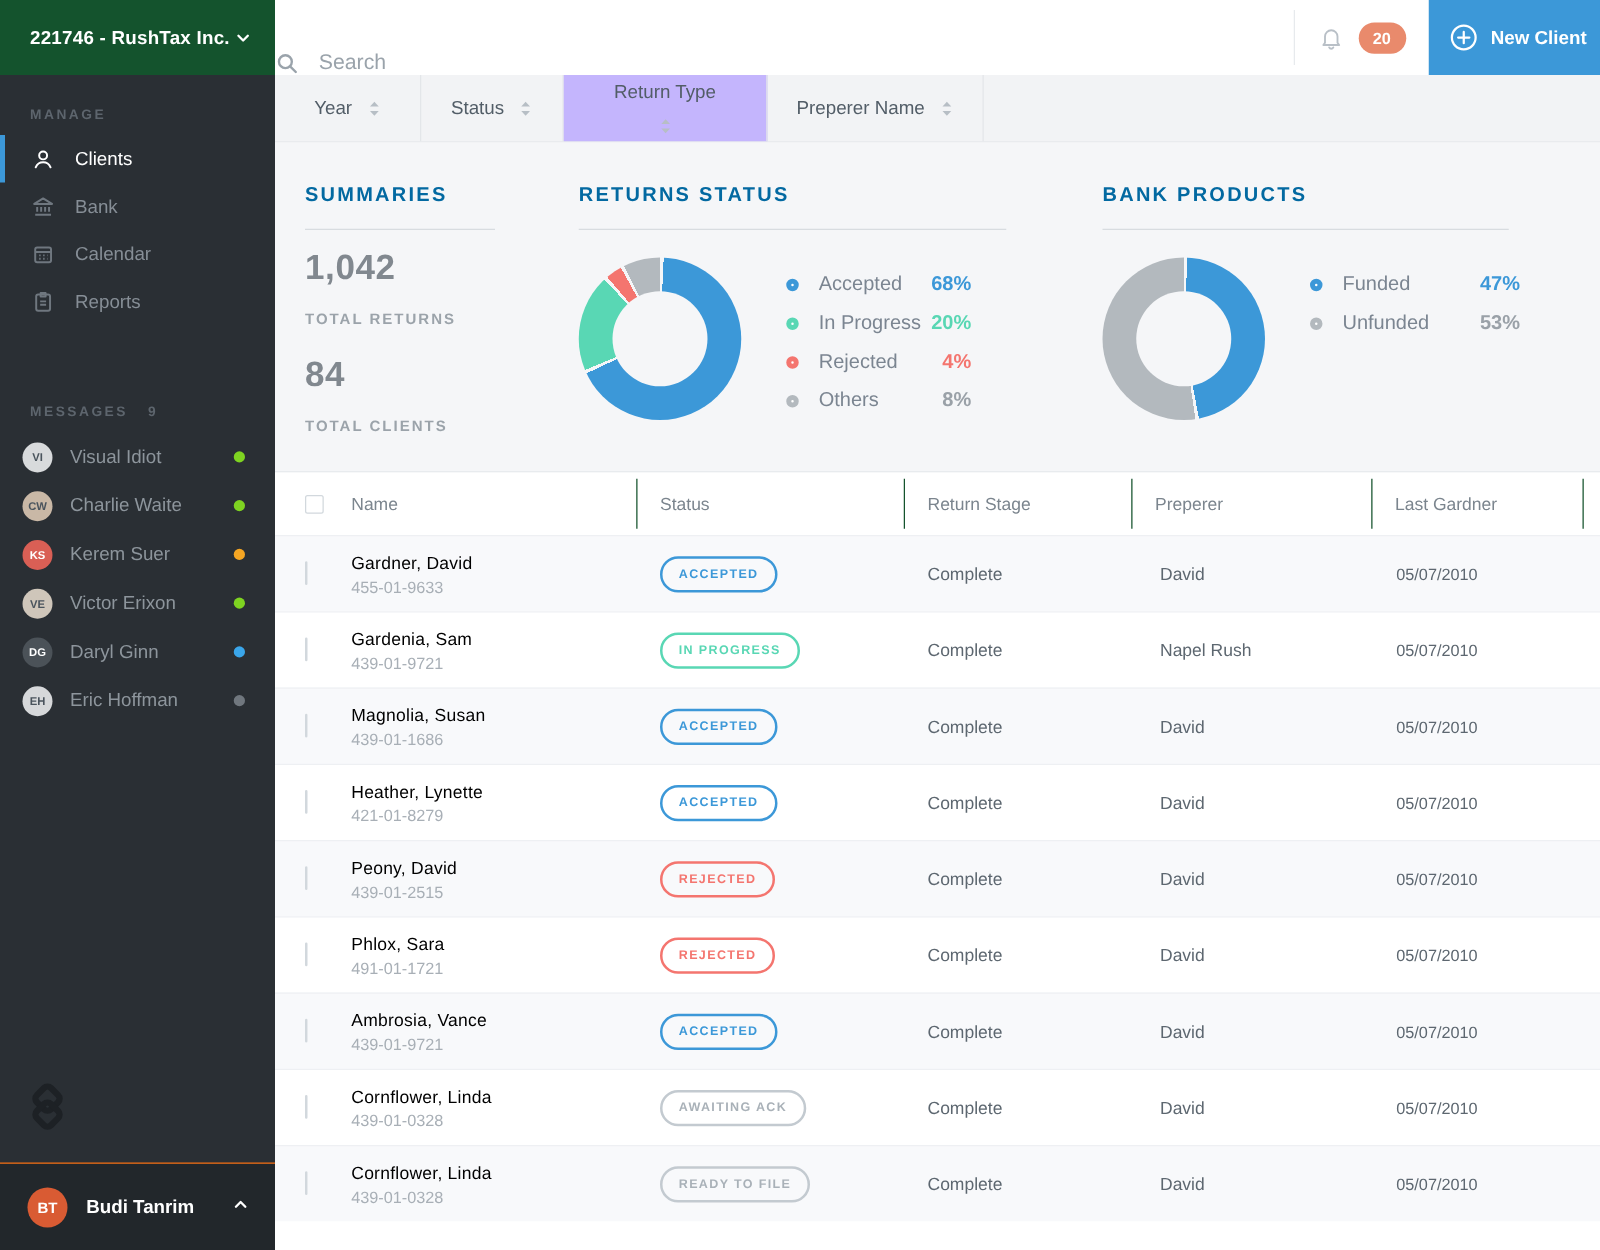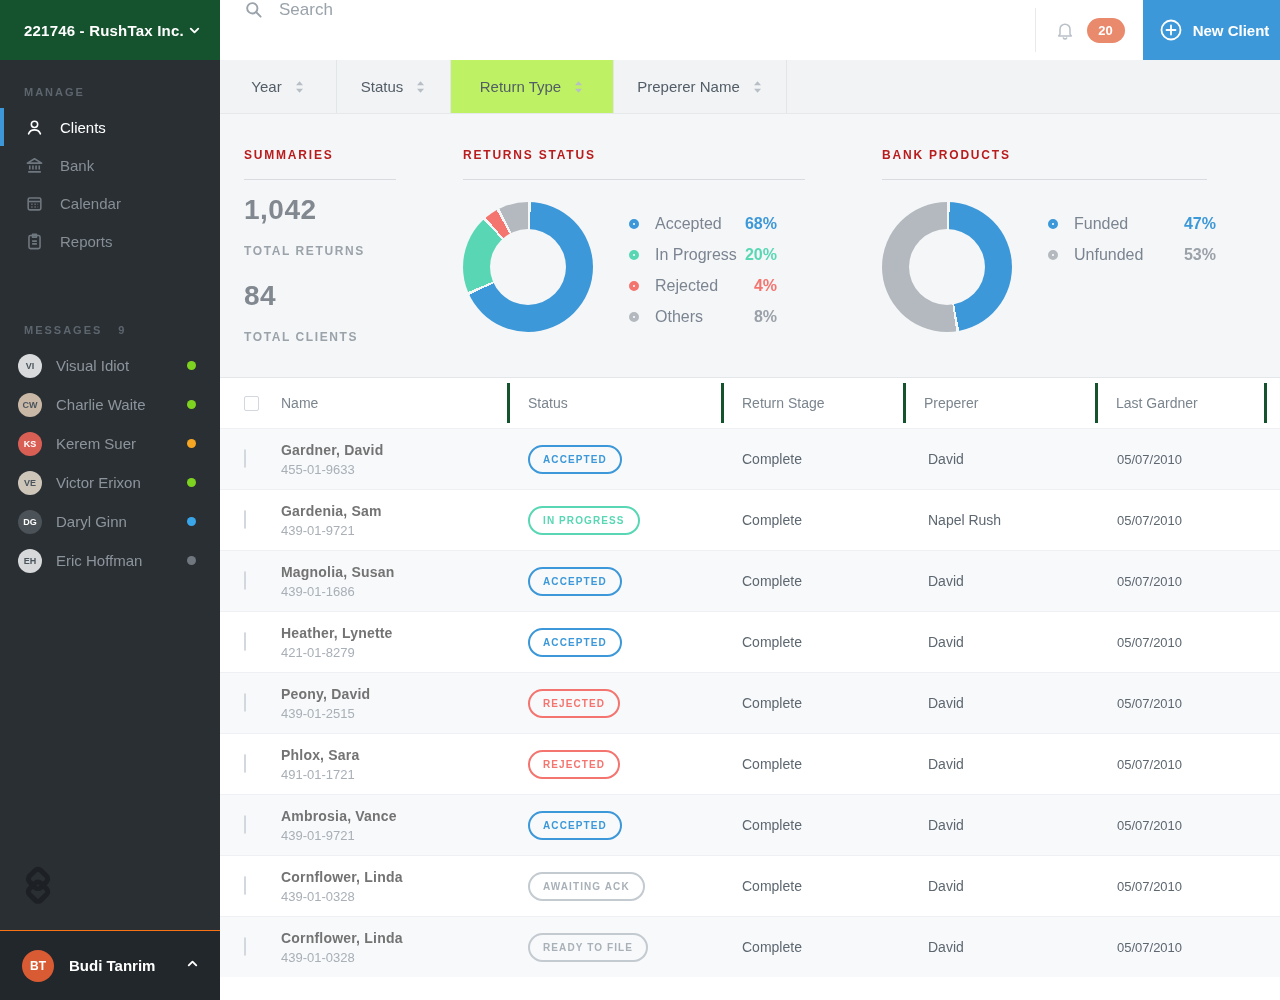--- a/index.html
+++ b/index.html
@@ -37,47 +37,47 @@
   .sidebar-footer { height:70px; background:#22272b; border-top:1px solid #f97316;
     display:flex; align-items:center; padding:0 20px 0 22px; cursor:pointer; }
   .avatar-lg { width:32px; height:32px; border-radius:50%; margin-right:15px; flex:none;
     display:flex; align-items:center; justify-content:center; color:#fff;
     font-size:12px; font-weight:bold; }
   .user-name { color:#fff; font-weight:bold; font-size:15px; flex:1; }
 
   
   .main { flex:1; display:flex; flex-direction:column; background:#fff; }
   .topbar { height:60px; min-height:60px; display:flex; align-items:center; background:#fff; }
-  .search-wrap { flex:1; display:flex; align-items:flex-start; padding-left:24px; height:100%; }
+  .search-wrap { flex:1; display:flex; align-items:flex-end; height:100%; }
   .search-ic { color:#9aa3ab; margin-right:16px; display:flex; }
   .search-input { border:none; outline:none; font-size:17px; color:#4c565f; flex:1;
     font-family:"Liberation Sans", sans-serif; background:transparent; }
   .search-input::placeholder { color:#9aa3ab; }
   .notif { width:108px; height:44px; border-left:1px solid #e7eaed; display:flex;
     align-items:center; justify-content:center; gap:12px; }
   .bell { color:#b9c0c7; display:flex; cursor:pointer; }
   .notif-badge { background:var(--badge); color:#fff; font-size:13px; font-weight:bold;
     border-radius:13px; min-width:38px; height:25px; display:flex; align-items:center;
     justify-content:center; cursor:pointer; }
   .new-client { width:142px; height:60px; background:var(--blue); color:#fff; border:none;
     display:flex; align-items:center; justify-content:center; gap:10px; font-size:15px;
     font-weight:bold; cursor:pointer; font-family:"Liberation Sans", sans-serif; }
 
   .filter-row { height:54px; min-height:54px; background:#f2f3f5; display:flex;
     border-bottom:1px solid #e6e9ec; }
   .filter-cell { display:flex; align-items:center; justify-content:center; gap:12px;
     font-size:15px; color:#525d67; border-right:1px solid #e3e6e9; cursor:pointer; }
-  .filter-cell.active { background:#bef264; }
+  .filter-cell.active { background:#c4b5fd;flex-direction:column; }
   .sort-ic { display:flex; color:#b7bec5; }
 
   
   .summary-region { height:264px; min-height:264px; background:#f5f6f8;
     border-bottom:1px solid #e4e7ea; display:flex; padding-left:24px; --panel-bg:#f5f6f8; }
   .panel { padding-top:34px; }
-  .panel-title { font-size:12px; font-weight:bold; letter-spacing:1.8px; color:#b91c1c; }
+  .panel-title { font-size:16px; font-weight:bold; letter-spacing:1.8px; color:#0369a1; }
   .panel-hr { border:none; border-top:1px solid #d8dce0; margin-top:17px; }
   .panel-stats { width:152px; margin-right:67px; }
   .stat-value { font-size:28px; font-weight:bold; color:#81888f; margin-top:14px;
     letter-spacing:.5px; }
   .stat-label { font-size:12px; font-weight:bold; letter-spacing:1.6px; color:#9ba3aa;
     margin-top:18px; }
   .panel-chart-1 { width:342px; margin-right:77px; }
   .panel-chart-2 { width:325px; }
   .chart-body { display:flex; margin-top:22px; }
   .donut { width:130px; height:130px; border-radius:50%; position:relative; flex:none; }
@@ -90,29 +90,29 @@
   .legend-label { font-size:16px; color:#7b8591; flex:1; }
   .legend-pct { font-size:16px; font-weight:bold; }
   .panel-chart-2 .legend-row { width:168px; }
 
   
   .table { flex:1; background:#fff; overflow:hidden; }
   .tgrid { display:grid; grid-template-columns:61px 229px 214px 182px 192px 169px 1fr;
     align-items:center; }
   .thead { height:50px; }
   .th { font-size:14px; color:#7b858e; height:40px; display:flex; align-items:center;
-    border-right:3px solid #14532d; padding-left:18px; }
+    border-right:1px solid #14532d; padding-left:18px; }
   .th.no-border { border-right:none; }
   .th-check { padding-left:24px; border-right:none; }
   .checkbox { width:15px; height:15px; border:1px solid #d2d8dd; border-radius:2px;
     background:#fff; cursor:pointer; }
   .row { height:61px; border-top:1px solid #eef0f3; }
   .row.shaded { background:#f8f9fb; }
   .cell-check { padding-left:24px; }
-  .c-name { font-size:14px; font-weight:bold; color:#737373; letter-spacing:.2px; }
+  .c-name { font-size:14px; font-weight:normal; color:#000000; letter-spacing:.2px; }
   .c-ssn { font-size:13px; color:#a8afb6; margin-top:4px; }
   .cell-status { padding-left:18px; }
   .pill { display:inline-flex; align-items:center; justify-content:center; height:29px;
     padding:0 13px; border:2px solid; border-radius:16px; font-size:10px;
     font-weight:bold; letter-spacing:1.1px; background:transparent; }
   .pill.accepted { color:var(--blue); border-color:var(--blue); }
   .pill.progress { color:var(--teal); border-color:var(--teal); }
   .pill.rejected { color:var(--red); border-color:var(--red); }
   .pill.neutral  { color:#a9b1b8; border-color:#c3cad0; }
   .cell-text { font-size:14px; color:#5d6770; padding-left:18px; }

